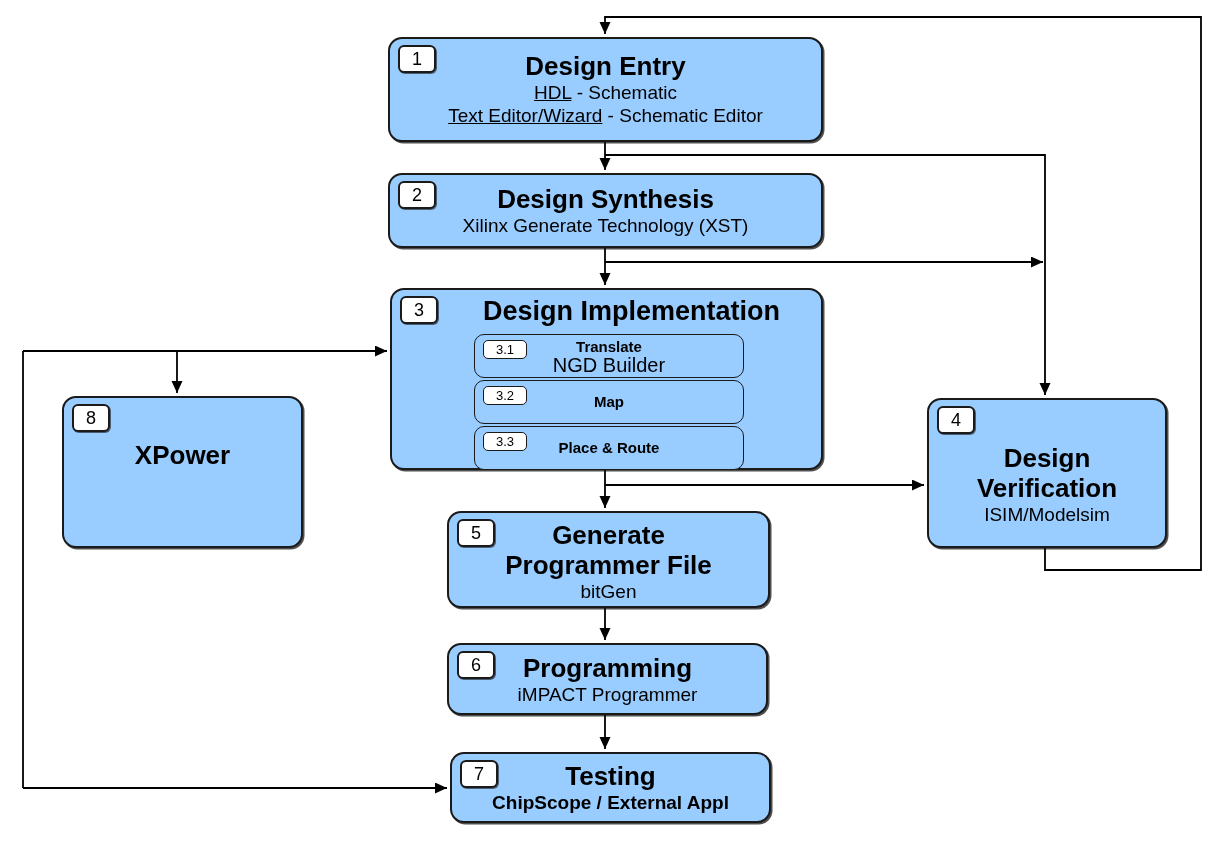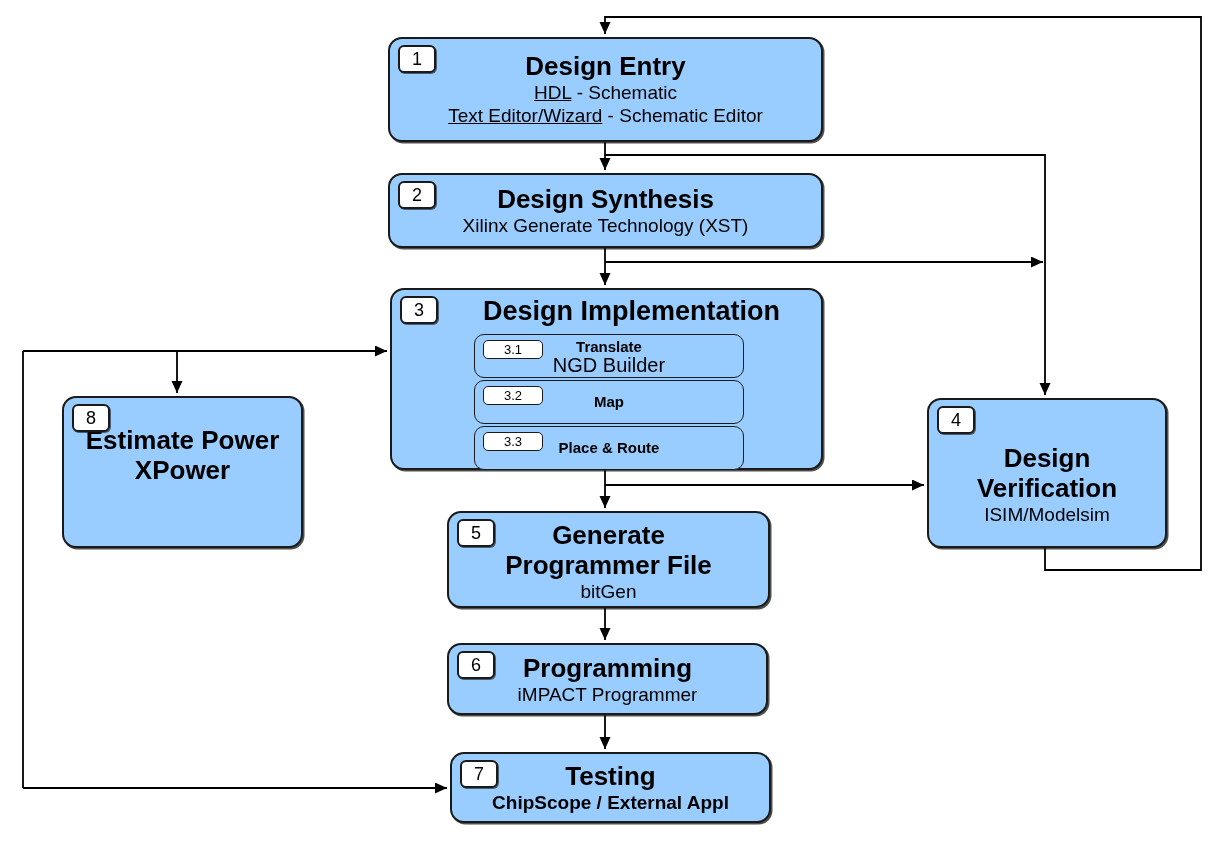--- a/index.html
+++ b/index.html
@@ -97,21 +97,21 @@
     text-align: center;
   }
   .step-badge {
     position: absolute;
     top: 5px; left: 8px;
     background: #ffffff;
     border: 1.5px solid #1a1a1a;
     border-radius: 5px;
     font-size: 13px;
     line-height: 1;
-    padding: 2px 20px;
+    padding: 2px 12px;
   }
   .step-title {
     font-weight: bold;
     font-size: 15px;
     line-height: 18px;
     white-space: nowrap;
   }
   .step-subtitle {
     font-size: 20px;
     line-height: 18px;
@@ -213,17 +213,16 @@
   </div>
 
   <div class="box" id="box-test">
     <span class="badge">7</span>
     <div class="title">Testing</div>
     <div class="subtitle bold">ChipScope / External Appl</div>
   </div>
 
   <div class="box" id="box-power">
     <span class="badge">8</span>
-    <div class="title">Estimate Power</div>
     <div class="title">XPower</div>
   </div>
 
 </div>
 
 </body></html>

